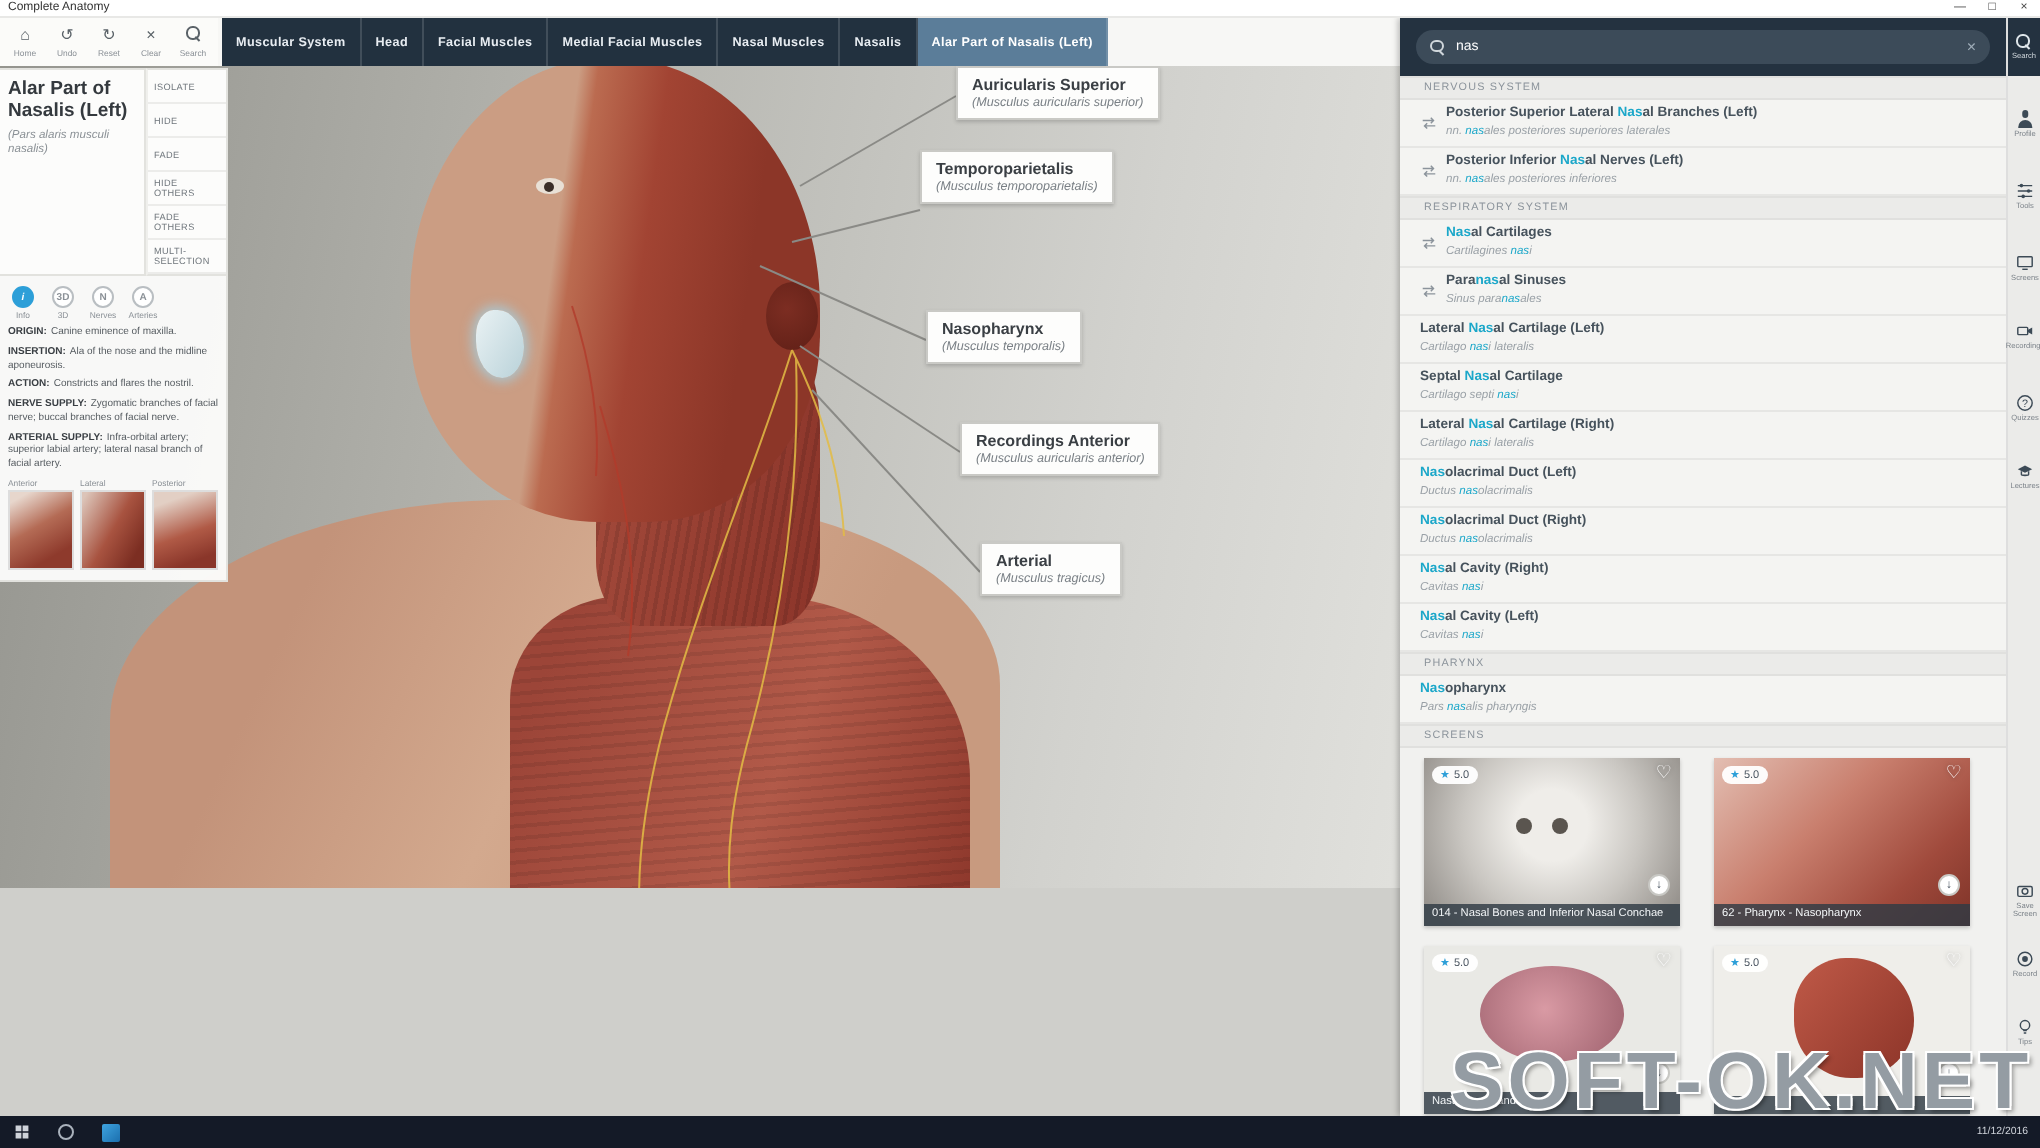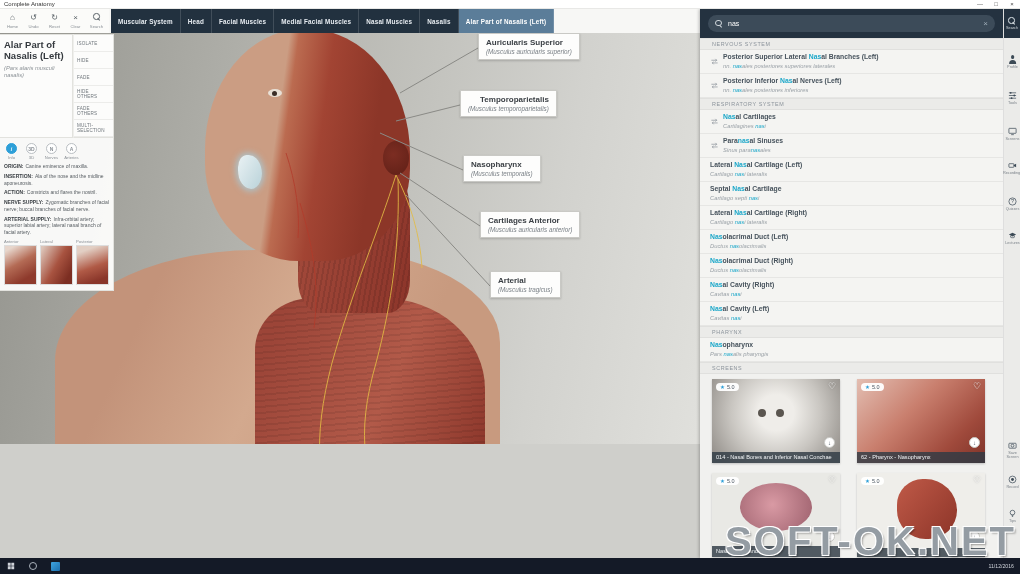--- a/index.html
+++ b/index.html
@@ -189,30 +189,30 @@
       <g stroke="#b23b2b" stroke-width="1" opacity=".8">
         <path d="M300,170 C 312,210 320,250 314,295" fill="none"></path>
         <path d="M286,120 C 296,150 300,180 298,205" fill="none"></path>
       </g>
     </svg>
 
     <div class="anno" style="left:478px;top:0px;">
       <div class="a-title">Auricularis Superior</div>
       <div class="a-latin">(Musculus auricularis superior)</div>
     </div>
-    <div class="anno" style="left:460px;top:57px;text-align:right;">
+    <div class="anno" style="left:460px;top:42px;">
       <div class="a-title">Temporoparietalis</div>
       <div class="a-latin">(Musculus temporoparietalis)</div>
     </div>
     <div class="anno" style="left:463px;top:122px;">
       <div class="a-title">Nasopharynx</div>
       <div class="a-latin">(Musculus temporalis)</div>
     </div>
     <div class="anno" style="left:480px;top:178px;">
-      <div class="a-title">Cartilages Anterior</div>
+      <div class="a-title">Recordings Anterior</div>
       <div class="a-latin">(Musculus auricularis anterior)</div>
     </div>
     <div class="anno" style="left:490px;top:238px;">
       <div class="a-title">Arterial</div>
       <div class="a-latin">(Musculus tragicus)</div>
     </div>
 
     <div class="systems">
       <div class="sys on">
         <span class="person"></span>

